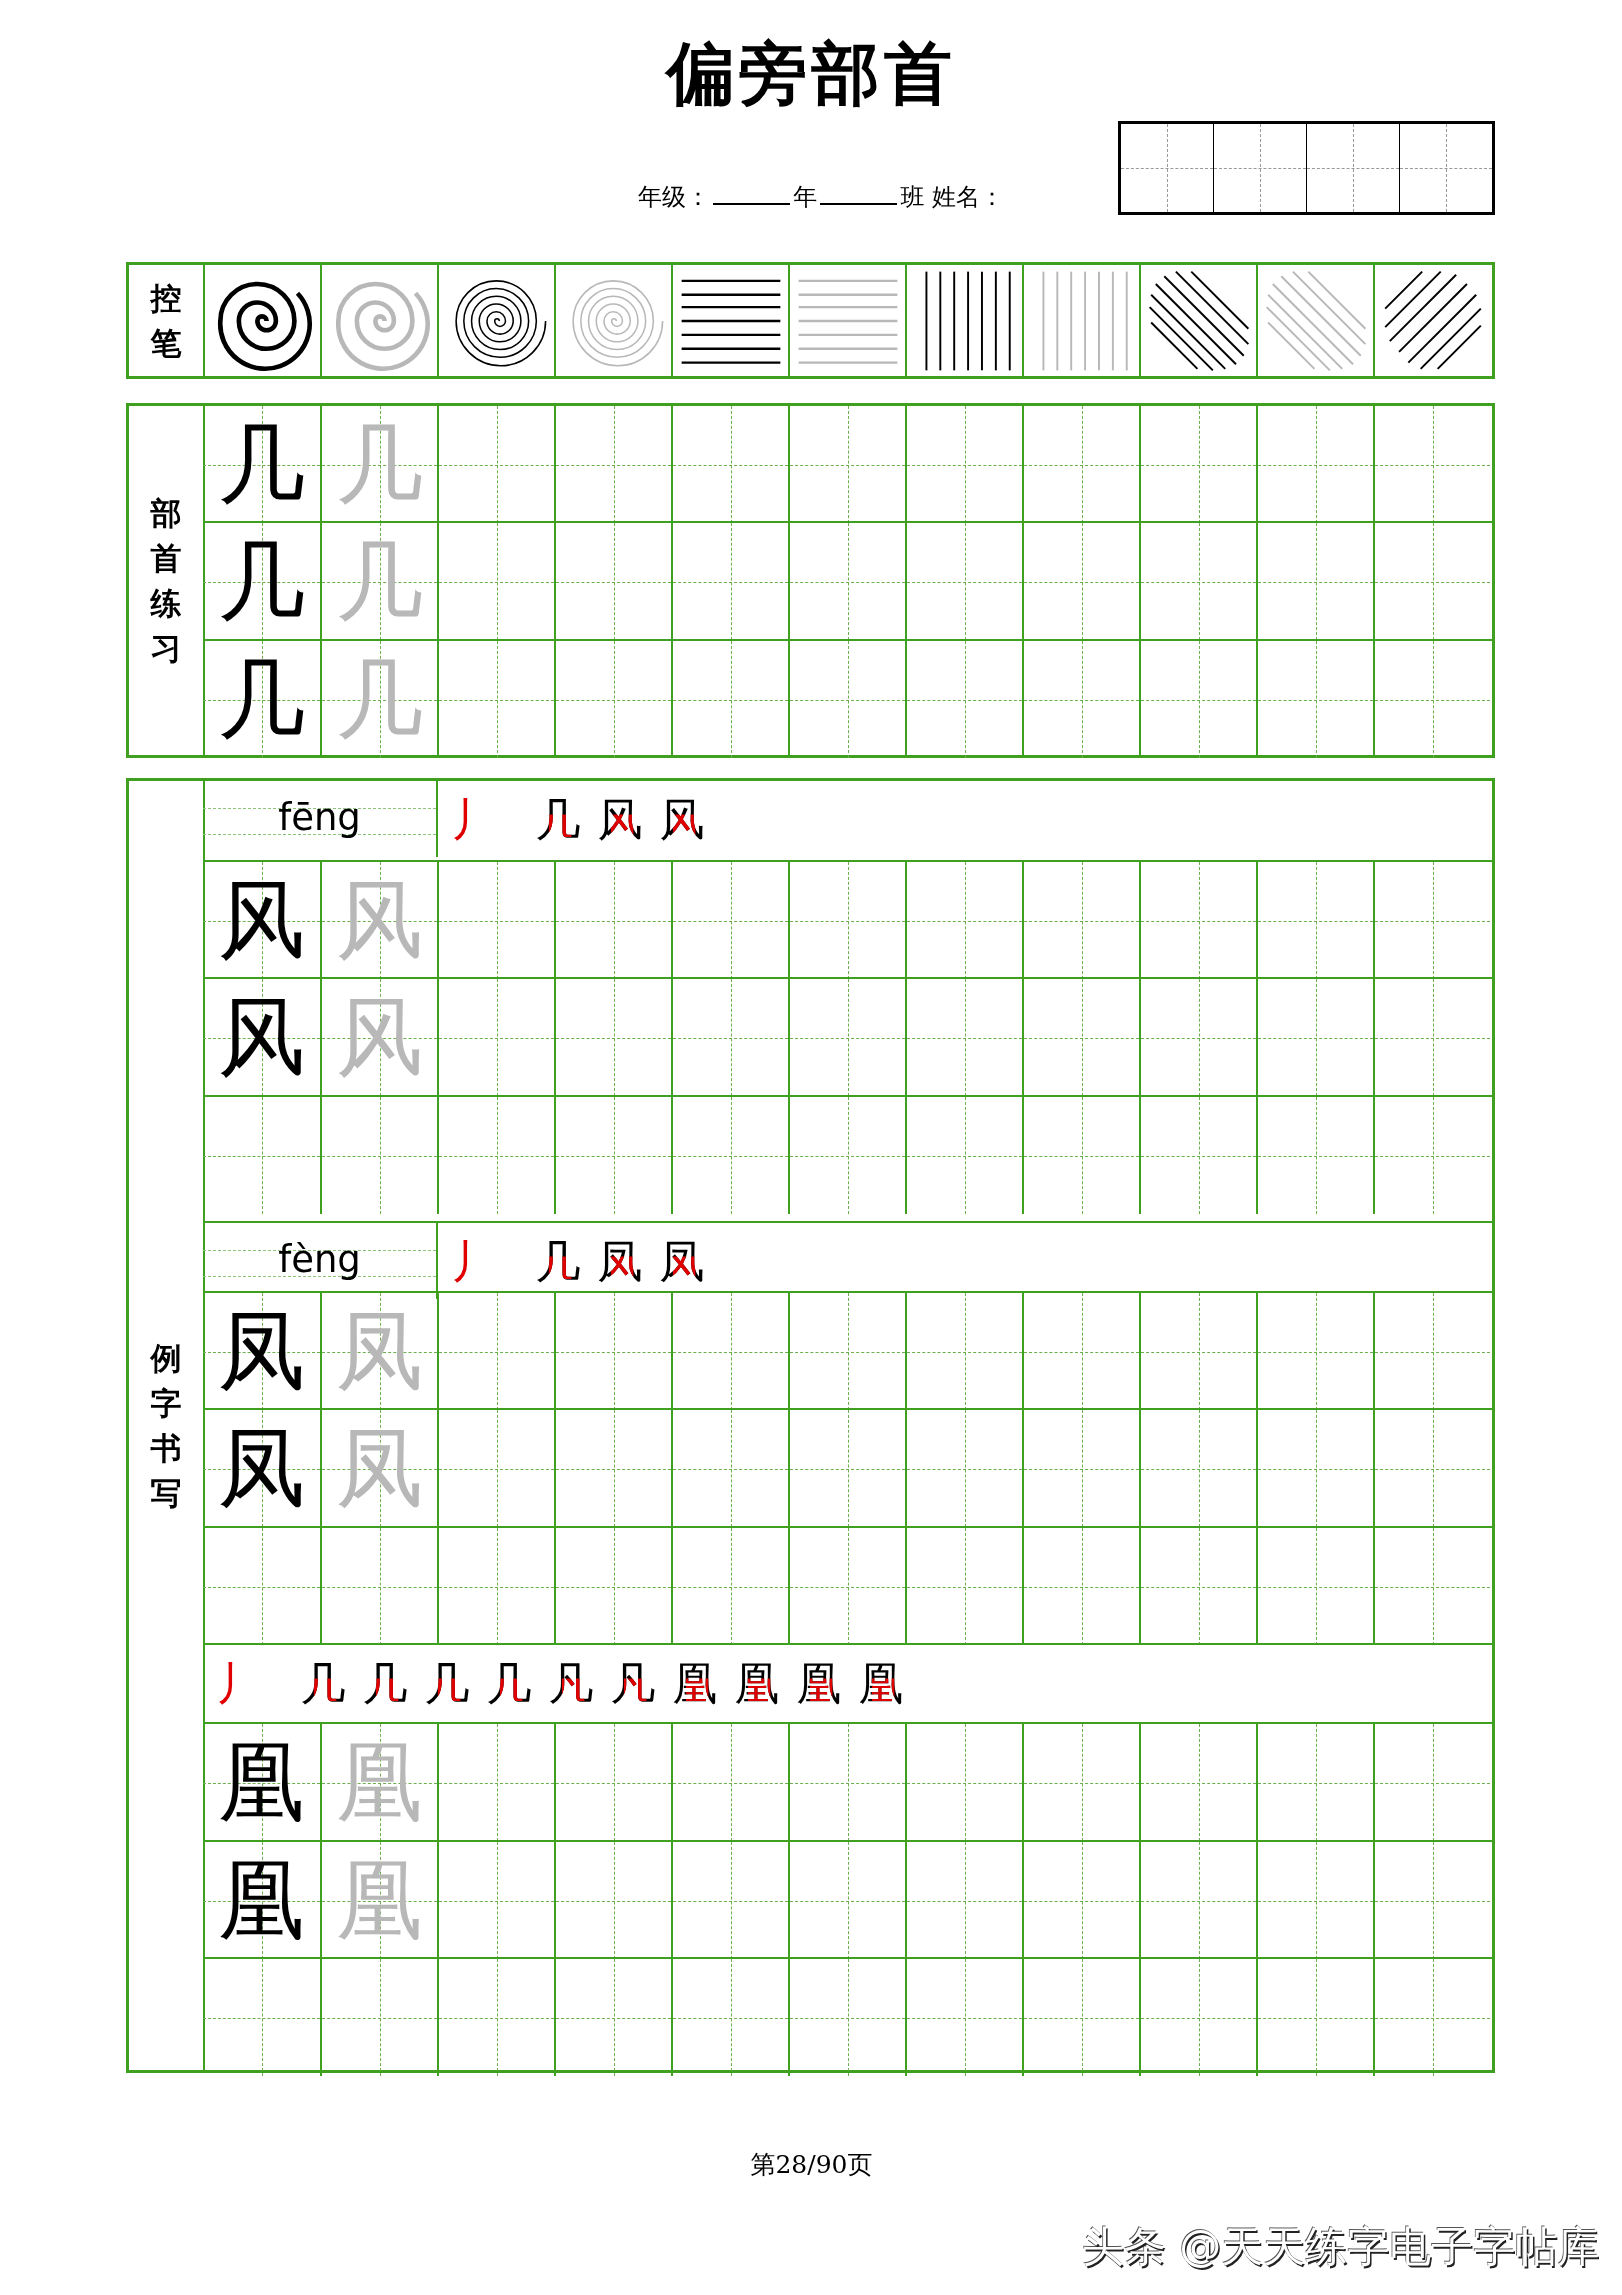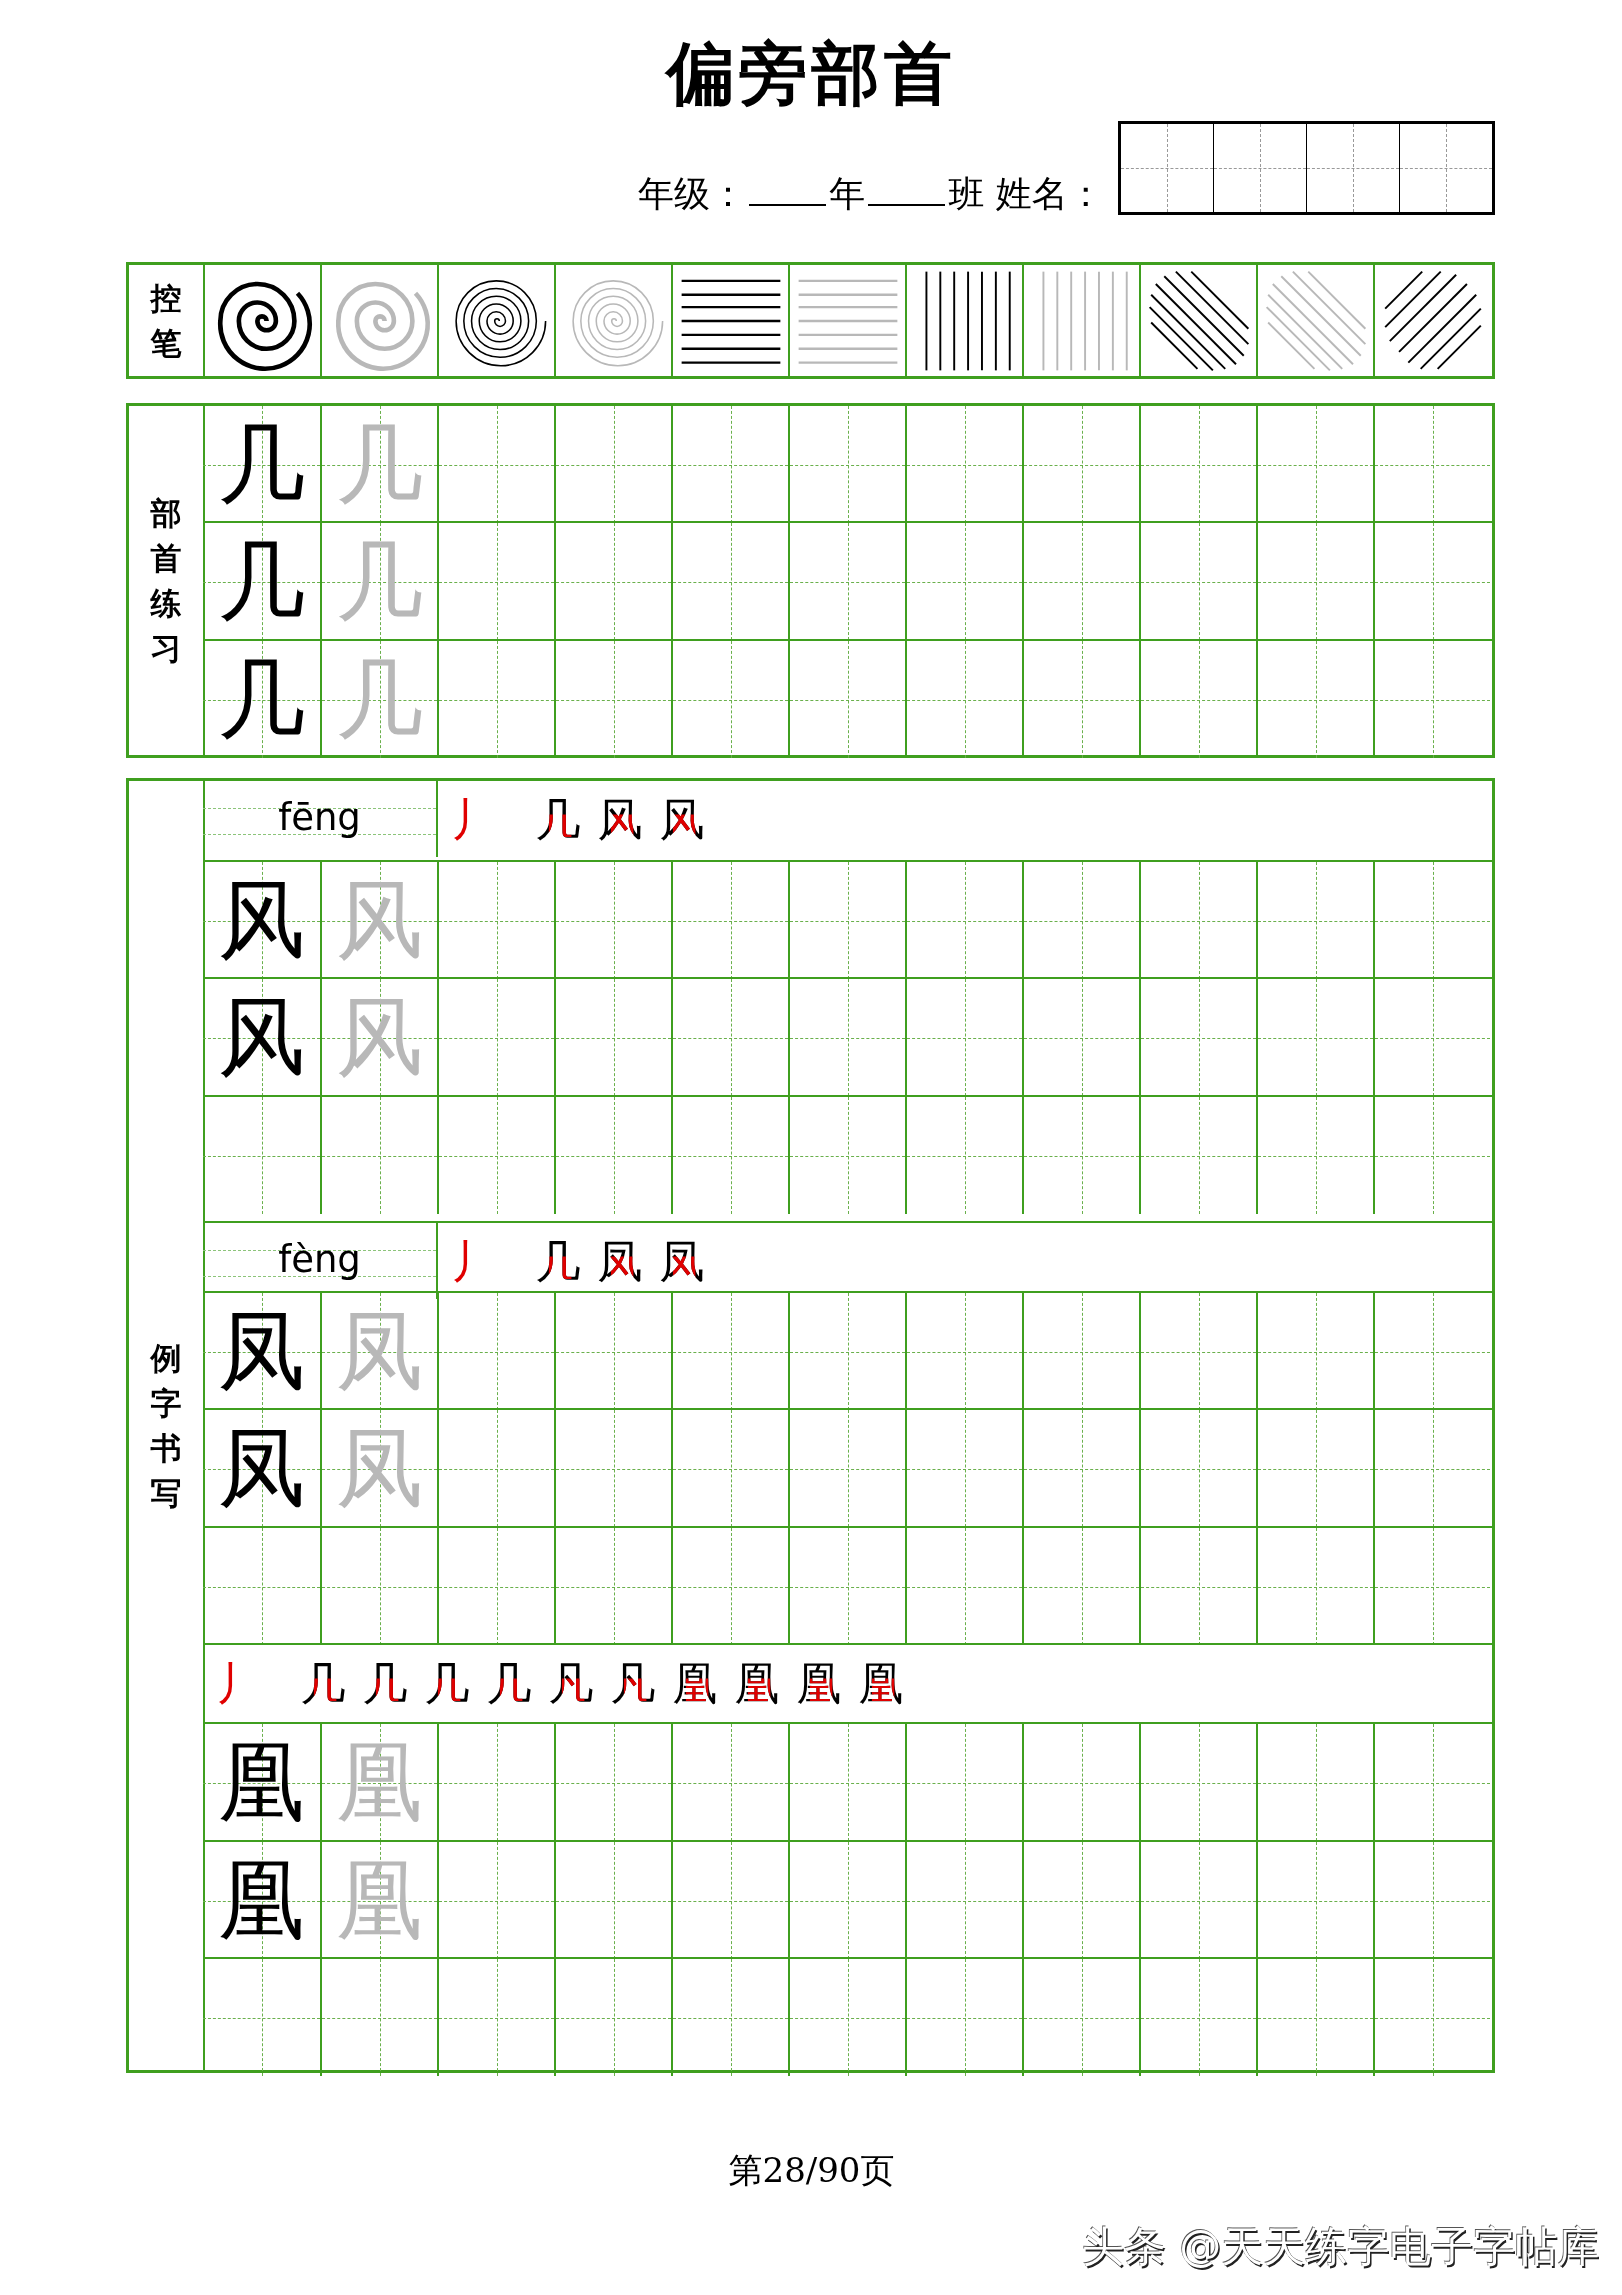--- a/index.html
+++ b/index.html
@@ -1,21 +1,21 @@
 <!DOCTYPE html>
 <html style="font-size:12.4px"><head>
 <meta charset="utf-8">
 <style>
   html, body { margin: 0; padding: 0; background: #ffffff; }
   body { width: 1623px; height: 2295px; position: relative; overflow: hidden;
          font-family: "DejaVu Serif", "Liberation Serif", serif; color: #000; }
   .abs { position: absolute; }
   .title { left: 0; width: 1623px; top: 31px; text-align: center; font-size: 68px;
            font-weight: bold; letter-spacing: 4.6px; line-height: 85px; }
-  .grade-line { left: 638px; top: 172px; font-size: 36px; line-height: 43px; white-space: nowrap; }
+  .grade-line { left: 638px; top: 172px; font-size: 24px; line-height: 43px; white-space: nowrap; }
   .grade-line .blank { display: inline-block; width: 77px; border-bottom: 2.3px solid #000; height: 31px; vertical-align: baseline; margin: 0 3.1px; }
   .namebox { left: 1118px; top: 121px; width: 377px; height: 94px; border: 3.1px solid #000; box-sizing: border-box; display: flex; }
   .namebox .ncell { flex: 1; border-left: 1.5px solid #000; position: relative; }
   .namebox .ncell:first-child { border-left: none; }
   .namebox .ncell::before { content: ""; position: absolute; left: 50%; top: 0; bottom: 0; border-left: 1.5px dashed #999; }
   .namebox .ncell::after { content: ""; position: absolute; top: 50%; left: 0; right: 0; border-top: 1.5px dashed #999; }
 
   .panel { position: absolute; left: 126px; width: 1369px; border: 3.1px solid #3f9f1f; box-sizing: border-box; }
   .label-col { position: absolute; left: 0; top: 0; bottom: 0; width: 74px; border-right: 2.3px solid #3f9f1f;
                display: flex; flex-direction: column; align-items: center; justify-content: center;
@@ -37,21 +37,21 @@
   .pinyin-cell { width: 235px; box-sizing: border-box; border-right: 2.3px solid #3f9f1f; position: relative;
                  display: flex; align-items: center; justify-content: center; }
   .pinyin-cell .g1, .pinyin-cell .g2 { position: absolute; left: 0; right: 0; border-top: 1.5px dashed #8cc47a; }
   .pinyin-cell .g1 { top: 27px; } .pinyin-cell .g2 { top: 53px; }
   .pinyin-text { font-family: "DejaVu Sans", sans-serif; font-size: 37px; position: relative; z-index: 1; top: -1.5px; }
   .strokes { flex: 1; display: flex; align-items: center; padding-left: 12.4px; gap: 17px; }
   .stroke { font-size: 45px; line-height: 1; position: relative; color: #000; font-family: "DejaVu Serif", serif; }
   .stroke.red { color: #e00000; }
   .stroke .hl { position: absolute; left: 0; top: 0; color: #e00000; clip-path: inset(40% 20% 10% 30%); }
 
-  .page-num { left: 0; width: 1623px; top: 2148px; text-align: center; font-size: 34px; }
+  .page-num { left: 0; width: 1623px; top: 2148px; text-align: center; font-size: 25px; }
   .watermark { left: 1082px; top: 2219px; font-family: "DejaVu Sans", sans-serif; font-size: 42px; color: #fff;
                text-shadow: 1.5px 1.5px 0 #222, -0.8px -0.8px 0 #555; white-space: nowrap; }
 </style>
 </head>
 <body>
 
 <div class="abs title">偏旁部首</div>
 
 <div class="abs grade-line">
   <span>年级：</span><span class="blank"></span><span>年</span><span class="blank"></span><span>班</span>&nbsp;<span>姓名：</span>

